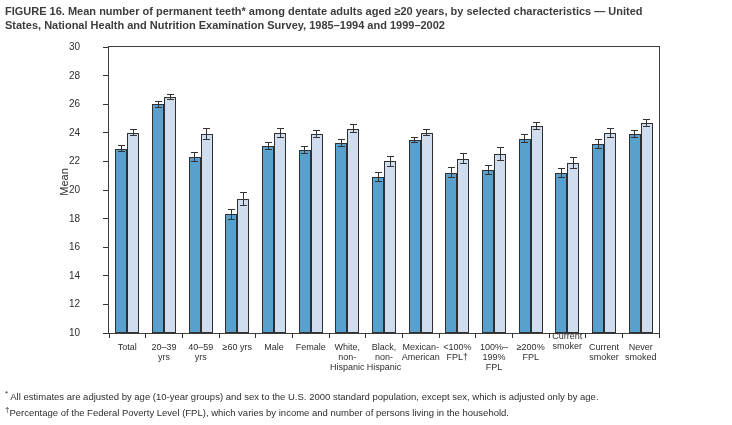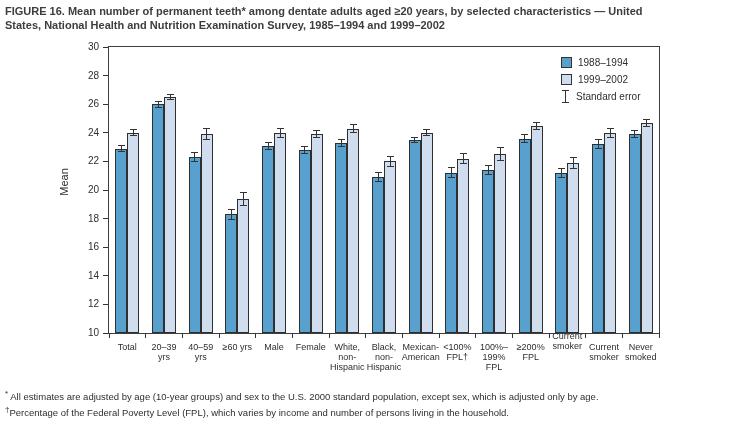--- a/index.html
+++ b/index.html
@@ -12,21 +12,21 @@
     font-size:11px;font-weight:bold;color:#3d3d3d;line-height:13.5px;
   }
   .title div{white-space:nowrap;}
   .plot{
     position:absolute;left:108px;top:46px;width:550px;height:286px;
     border:1px solid #3f3f3f;box-sizing:content-box;
   }
   .bar{position:absolute;border:1px solid #2f2f2f;box-sizing:border-box;}
   .eline,.ecap,.ytick,.xtick{position:absolute;background:#333;}
   .yticklabel{
-    position:absolute;text-align:right;font-size:10px;color:#2e2e2e;line-height:13px;
+    position:absolute;text-align:left;font-size:10px;color:#2e2e2e;line-height:13px;
   }
   .xlabel{
     position:absolute;text-align:center;font-size:9px;line-height:10px;
     color:#2e2e2e;white-space:pre-line;
   }
   .ylab{
     position:absolute;left:44px;top:176px;font-size:11px;color:#2e2e2e;
     transform:rotate(-90deg);transform-origin:center;width:40px;text-align:center;
   }
   .legend{position:absolute;left:452px;top:7px;font-size:10px;color:#2e2e2e;}
@@ -45,34 +45,20 @@
 <div class="canvas">
 
   <div class="title">
     <div>FIGURE 16. Mean number of permanent teeth* among dentate adults aged ≥20 years, by selected characteristics — United</div>
     <div>States, National Health and Nutrition Examination Survey, 1985–1994 and 1999–2002</div>
   </div>
 
   <div class="ylab">Mean</div>
 
   <div class="plot" id="plot">
-    <div class="legend">
-      <div class="legend-row">
-        <span class="swatch" style="background: rgb(88, 161, 206);"></span>
-        <span>1988–1994</span>
-      </div>
-      <div class="legend-row">
-        <span class="swatch" style="background: rgb(207, 221, 238);"></span>
-        <span>1999–2002</span>
-      </div>
-      <div class="legend-row">
-        <span class="ibeam"></span>
-        <span>Standard error</span>
-      </div>
-    </div>
   <div class="ytick" style="left: -6px; top: 285.5px; width: 5px; height: 1px;"></div>
       <div class="yticklabel" style="left: -40px; top: 279px; width: 30px;">10</div>
       <div class="ytick" style="left: -6px; top: 256.9px; width: 5px; height: 1px;"></div>
       <div class="yticklabel" style="left: -40px; top: 250.4px; width: 30px;">12</div>
       <div class="ytick" style="left: -6px; top: 228.3px; width: 5px; height: 1px;"></div>
       <div class="yticklabel" style="left: -40px; top: 221.8px; width: 30px;">14</div>
       <div class="ytick" style="left: -6px; top: 199.7px; width: 5px; height: 1px;"></div>
       <div class="yticklabel" style="left: -40px; top: 193.2px; width: 30px;">16</div>
       <div class="ytick" style="left: -6px; top: 171.1px; width: 5px; height: 1px;"></div>
       <div class="yticklabel" style="left: -40px; top: 164.6px; width: 30px;">18</div>

